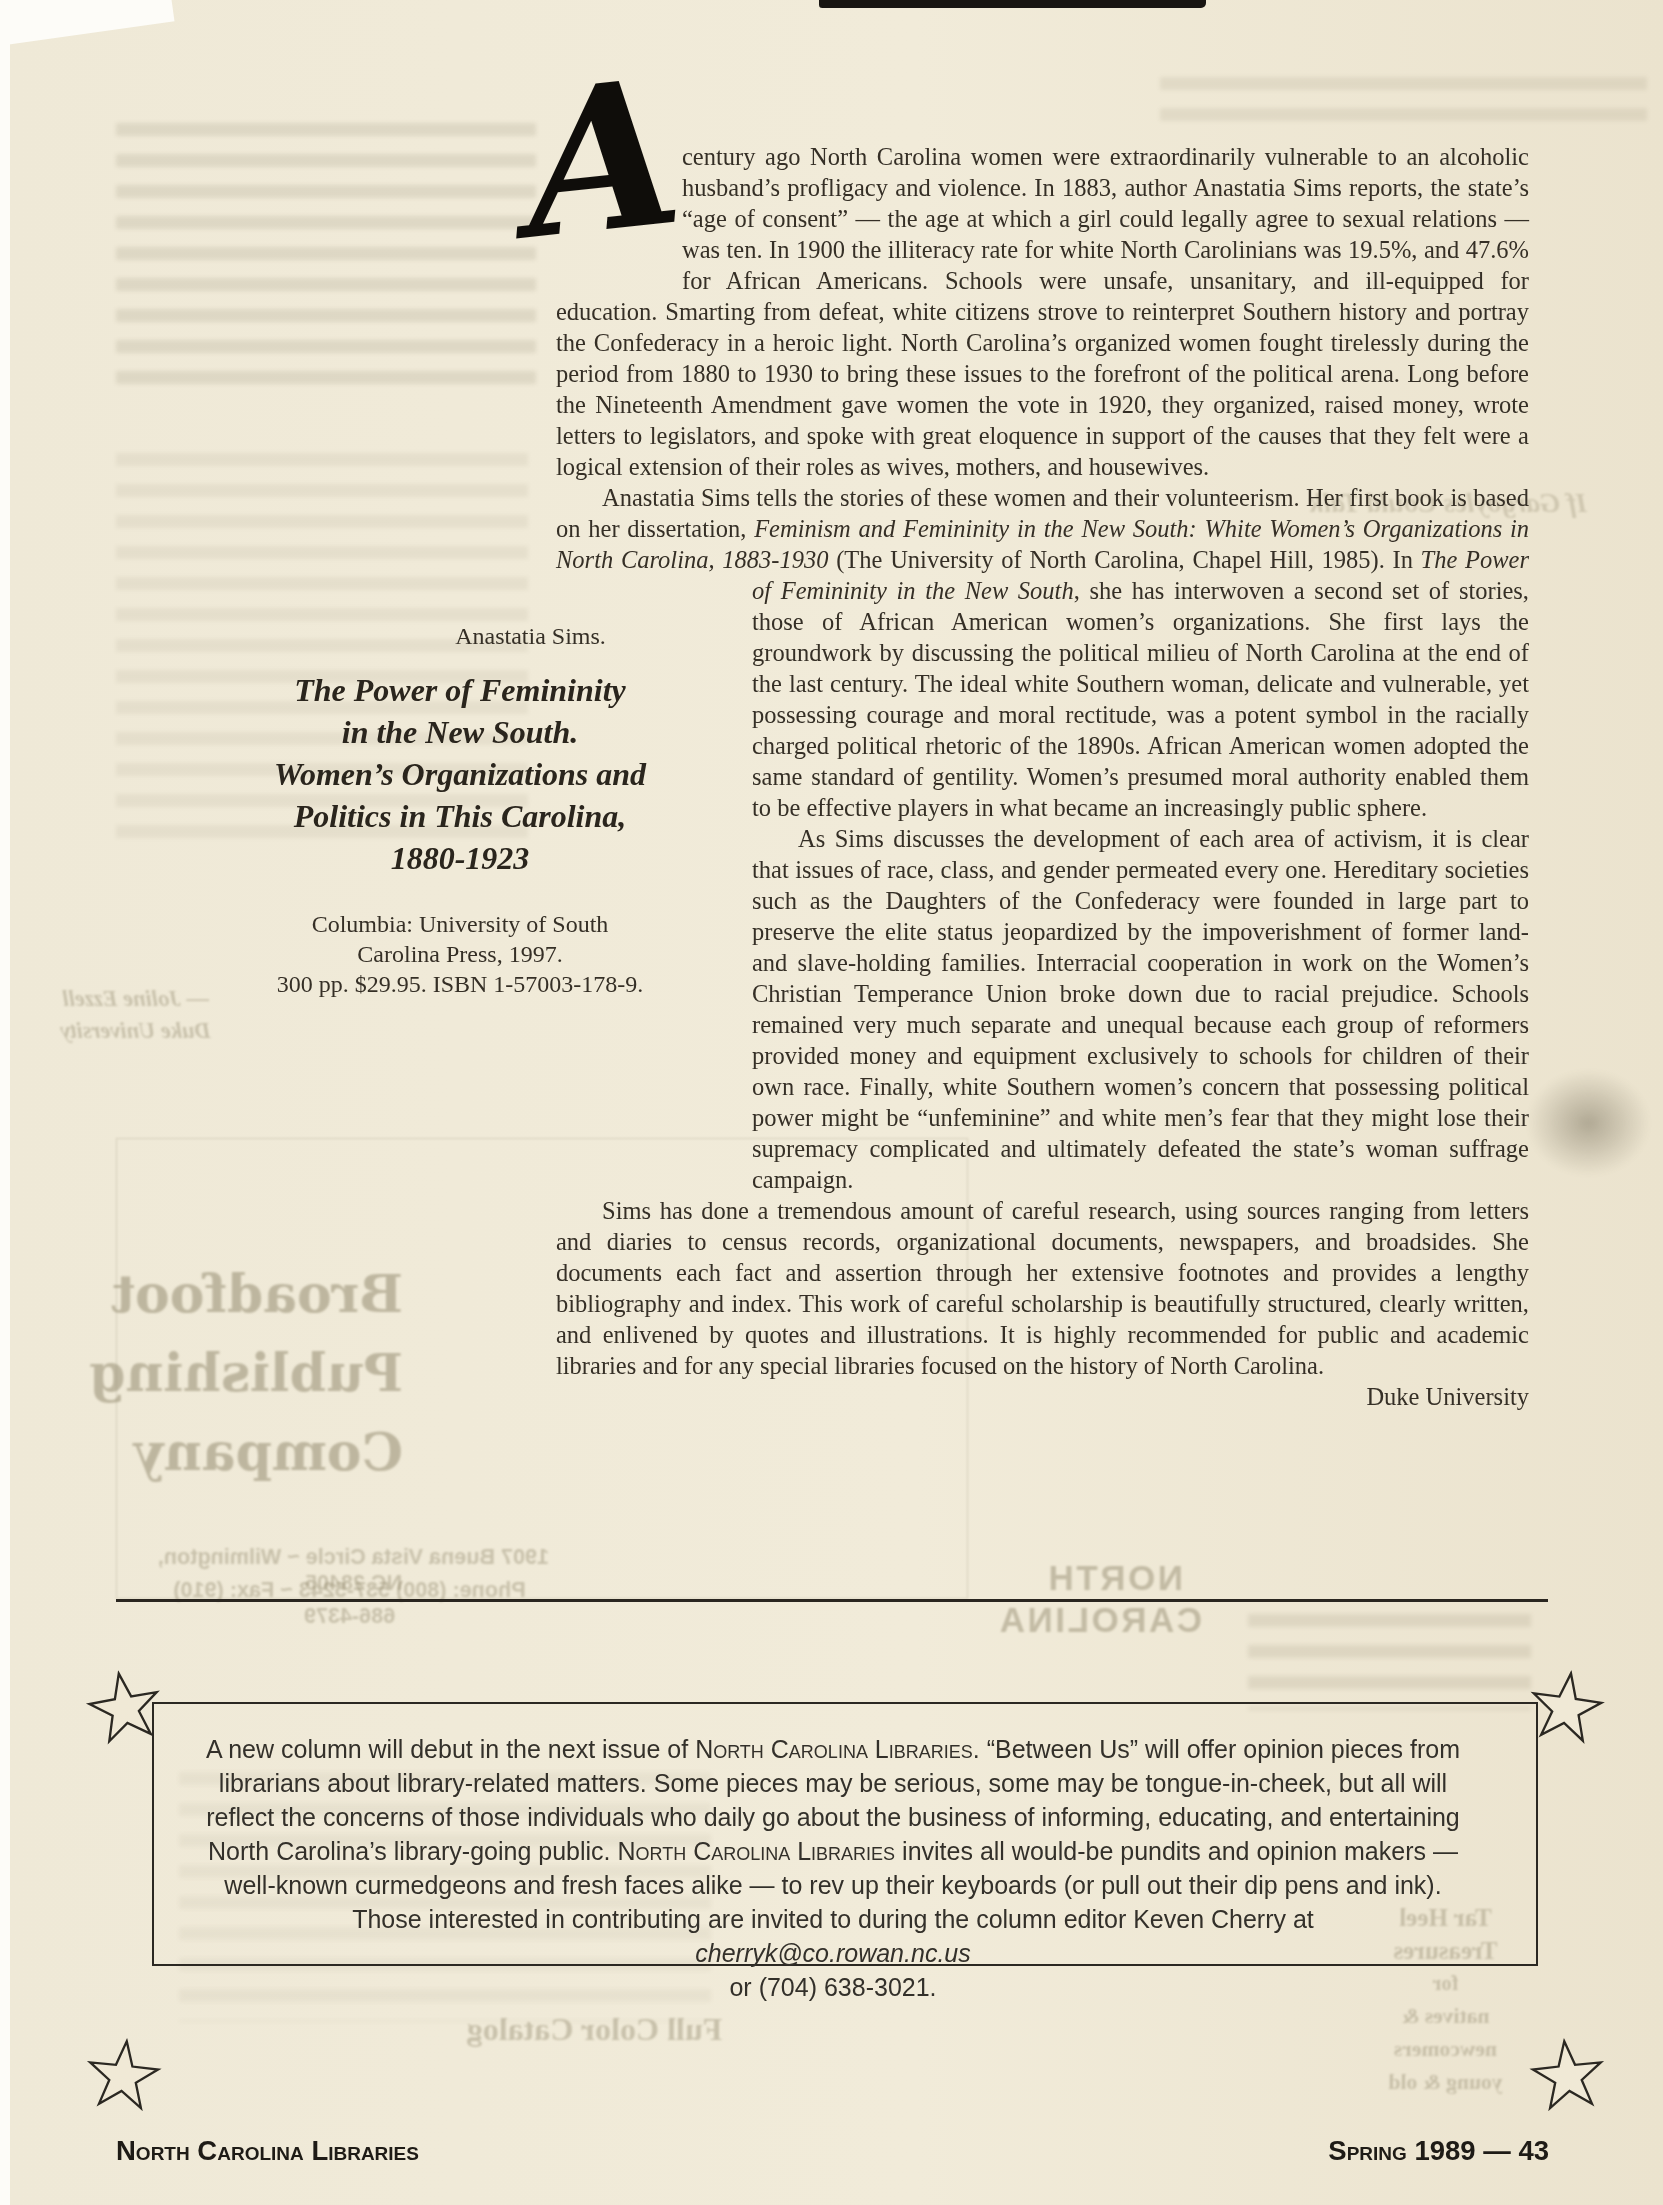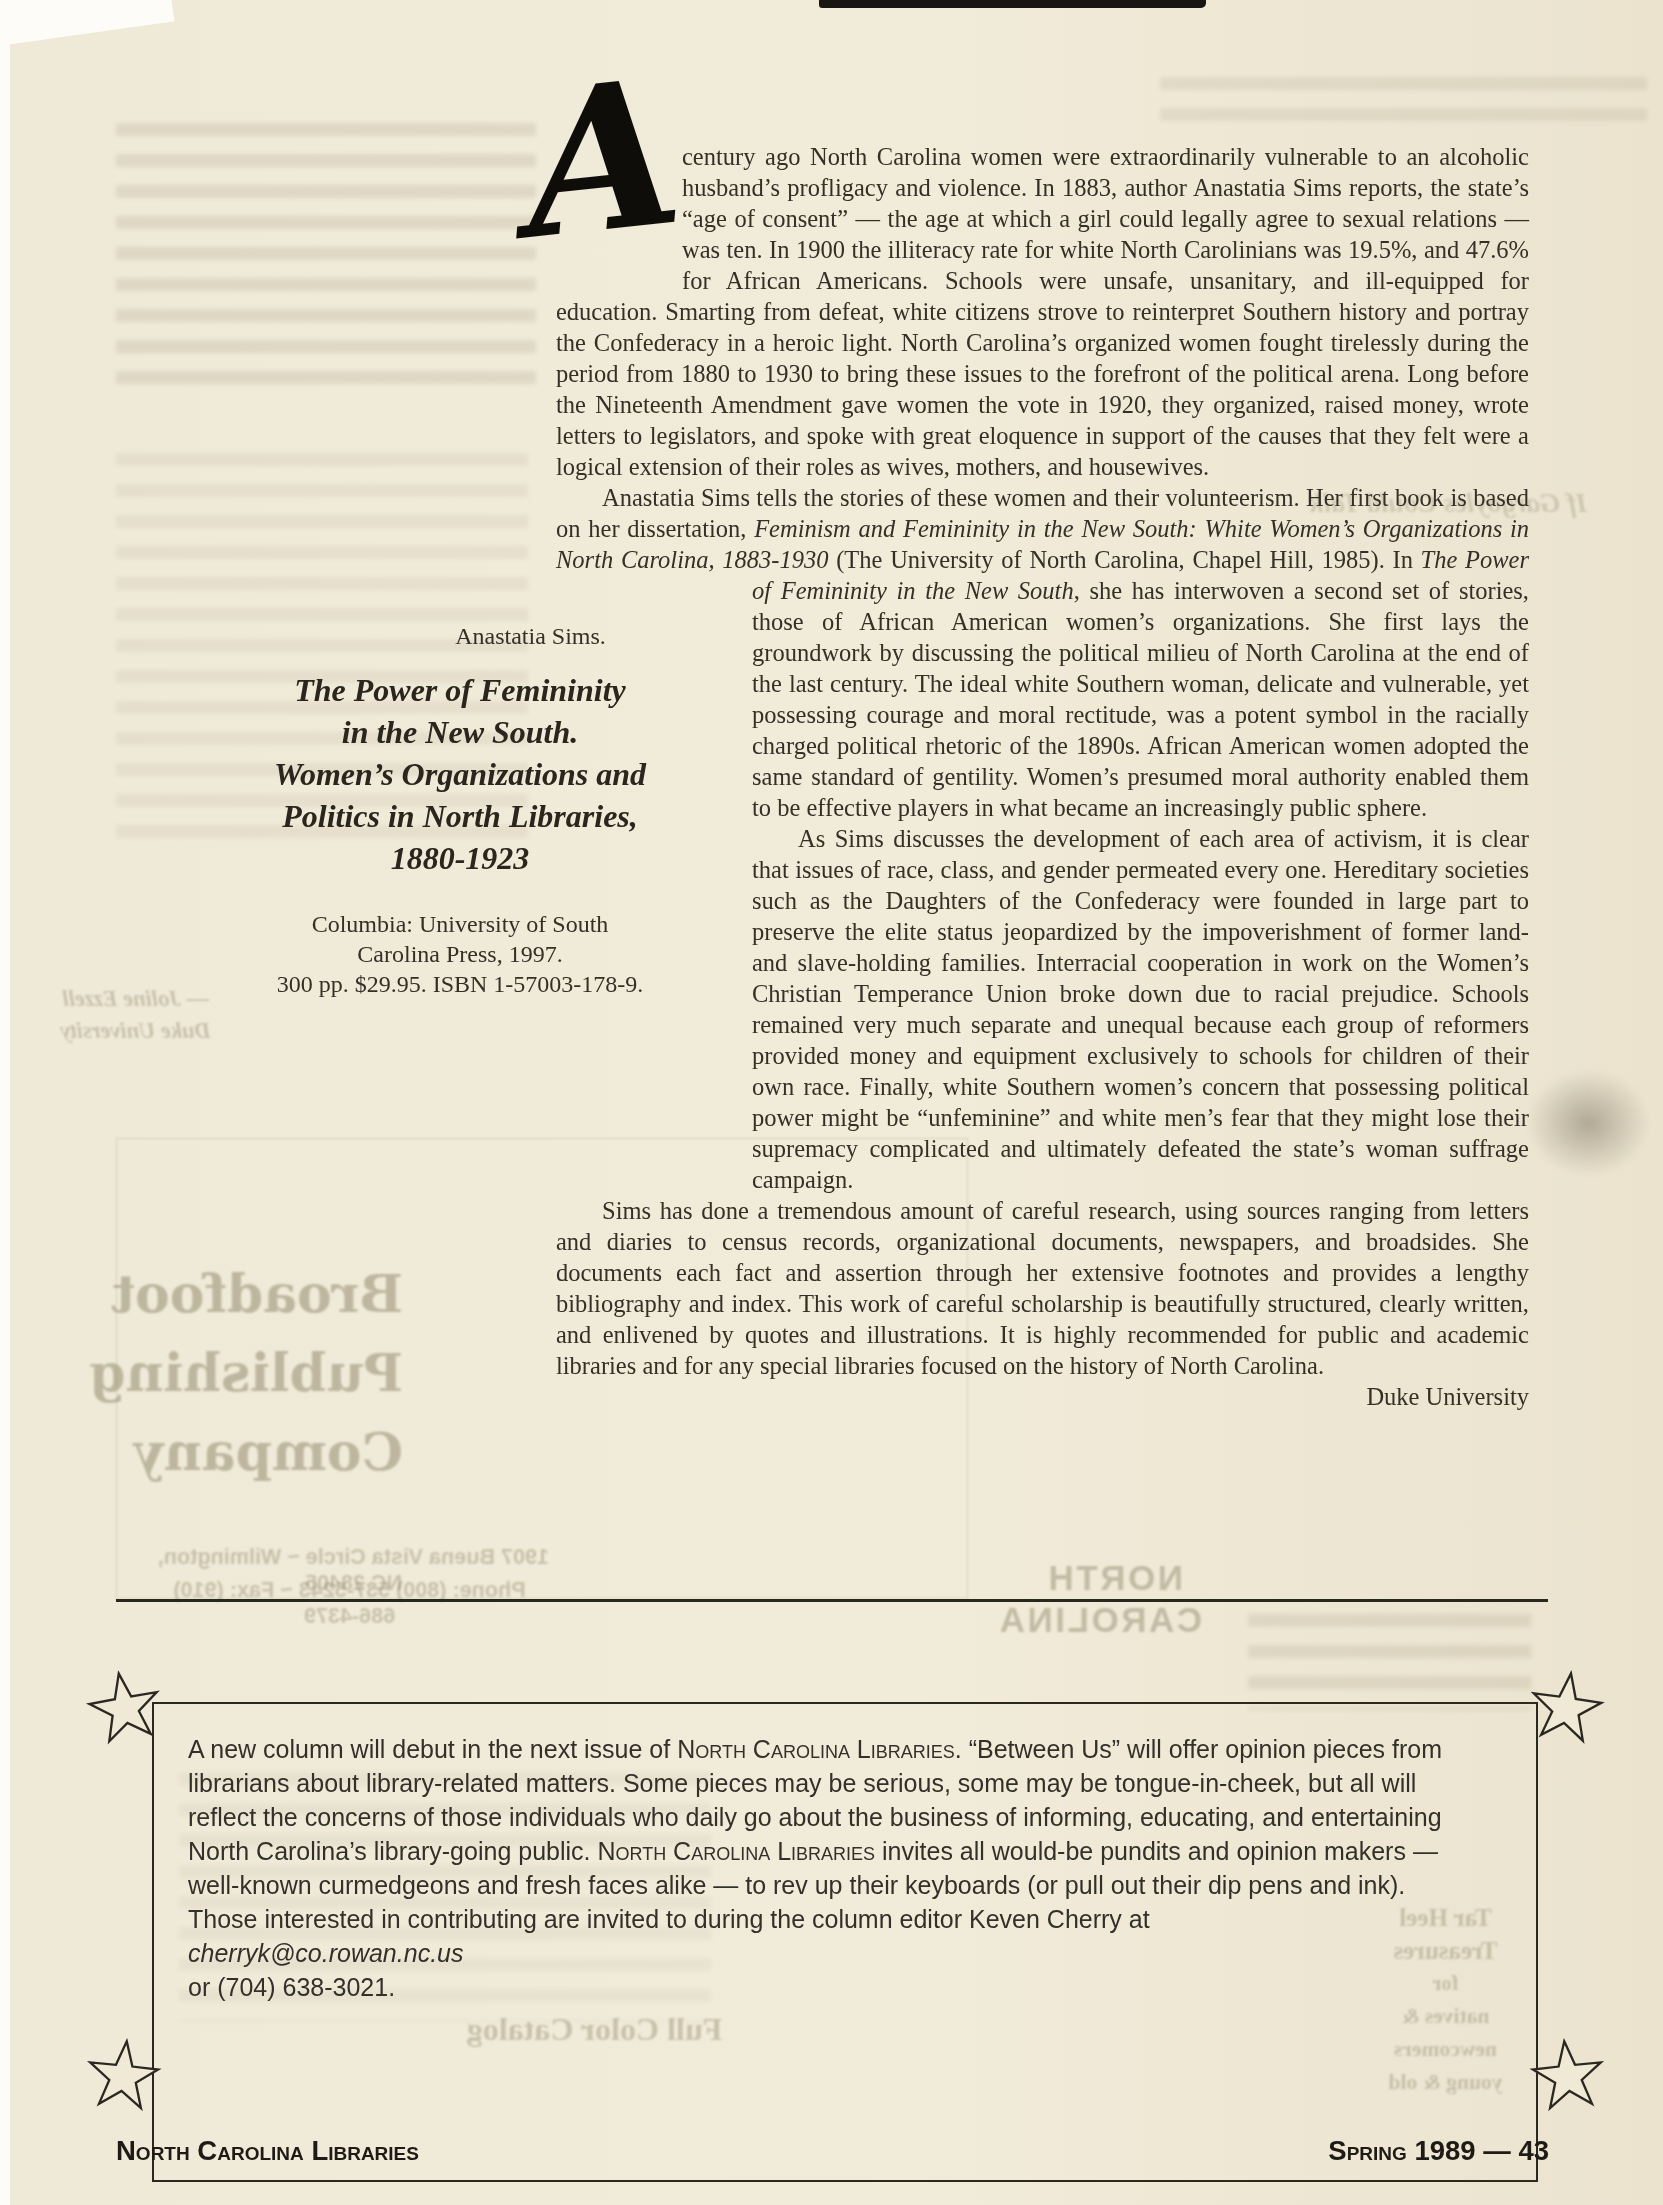--- a/index.html
+++ b/index.html
@@ -50,23 +50,23 @@
   .cit-title span{display:block;}
   .cit-meta{display:block;margin-top:30px;font-size:24px;line-height:30px;}
   .cit-meta span{display:block;white-space:nowrap;}
 
   .attribution{margin-top:5px;text-align:right;}
   .attribution span{display:block;}
 
   .rule{position:absolute;left:116px;top:1599px;width:1432px;height:2.5px;background:#2a2620;}
 
   
-  .announce-box{position:absolute;left:152px;top:1702px;width:1386px;height:480px;box-sizing:border-box;
+  .announce-box{position:absolute;left:152px;top:1702px;width:1386px;height:264px;box-sizing:border-box;
                 border:2.5px solid #2b2822;padding:28px 58px 0 34px;
-                font-family:"Liberation Sans",sans-serif;font-size:25px;line-height:34px;color:#33302a;text-align:left;}
+                font-family:"Liberation Sans",sans-serif;font-size:25px;line-height:34px;color:#33302a;text-align:center;}
   .announce-box p{margin:0;}
   .ann-p1{margin-left:33px;}
   .ann-p2{margin-top:21.6px;}
   .ann-email{font-style:italic;margin:3.3px 0 0 536px;}
   .ann-phone{margin:0 0 0 507px;}
   .sc{font-variant:small-caps;}
 
   .star{position:absolute;width:78px;height:78px;}
   .star-tl{left:86px;top:1670px;transform:rotate(-10deg);}
   .star-tr{left:1527px;top:1670px;transform:rotate(8deg);}
@@ -128,21 +128,21 @@
       <span class="dropcap">A</span>
       <span>century ago North Carolina women were extraordinarily vulnerable to an alcoholic husband’s profligacy and violence. In 1883, author Anastatia Sims reports, the state’s “age of consent” — the age at which a girl could legally agree to sexual relations — was ten. In 1900 the illiteracy rate for white North Carolinians was 19.5%, and 47.6% for African Americans. Schools were unsafe, unsanitary, and ill-equipped for education. Smarting from defeat, white citizens strove to reinterpret Southern history and portray the Confederacy in a heroic light. North Carolina’s organized women fought tirelessly during the period from 1880 to 1930 to bring these issues to the forefront of the political arena. Long before the Nineteenth Amendment gave women the vote in 1920, they organized, raised money, wrote letters to legislators, and spoke with great eloquence in support of the causes that they felt were a logical extension of their roles as wives, mothers, and housewives.</span>
     </p>
     <p class="ind">
       <span>Anastatia Sims tells the stories of these women and their volunteerism. Her first book is based on her dissertation, </span><i>Feminism and Femininity in the New South: White Women’s Organizations in North Carolina, 1883-1930</i><span> (The University of North Carolina, Chapel Hill, 1985). In </span><i>The Power of Femininity in the New South</i><span>, she has interwoven</span><span class="citation">
           <span class="cit-author">Anastatia Sims.</span>
           <span class="cit-title">
             <span>The Power of Femininity</span>
             <span>in the New South.</span>
             <span>Women’s Organizations and</span>
-            <span>Politics in North Libraries,</span>
+            <span>Politics in This Carolina,</span>
             <span>1880-1923</span>
           </span>
           <span class="cit-meta">
             <span>Columbia: University of South</span>
             <span>Carolina Press, 1997.</span>
             <span>300 pp. $29.95. ISBN 1-57003-178-9.</span>
           </span>
         </span><span> a second set of stories, those of African American women’s organizations. She first lays the groundwork by discussing the political milieu of North Carolina at the end of the last century. The ideal white Southern woman, delicate and vulnerable, yet possessing courage and moral rectitude, was a potent symbol in the racially charged political rhetoric of the 1890s. African American women adopted the same standard of gentility. Women’s presumed moral authority enabled them to be effective players in what became an increasingly public sphere.</span>
     </p>
     <p class="ind">As Sims discusses the development of each area of activism, it is clear that issues of race, class, and gender permeated every one. Hereditary societies such as the Daughters of the Confederacy were founded in large part to preserve the elite status jeopardized by the impoverishment of former land- and slave-holding families. Interracial cooperation in work on the Women’s Christian Temperance Union broke down due to racial prejudice. Schools remained very much separate and unequal because each group of reformers provided money and equipment exclusively to schools for children of their own race. Finally, white Southern women’s concern that possessing political power might be “unfeminine” and white men’s fear that they might lose their supremacy complicated and ultimately defeated the state’s woman suffrage campaign.</p>

